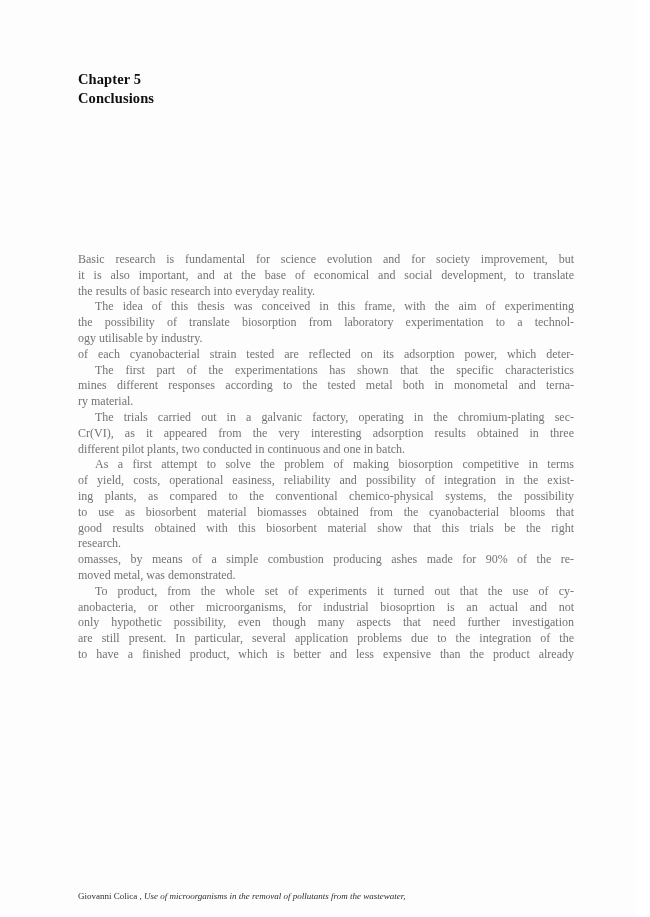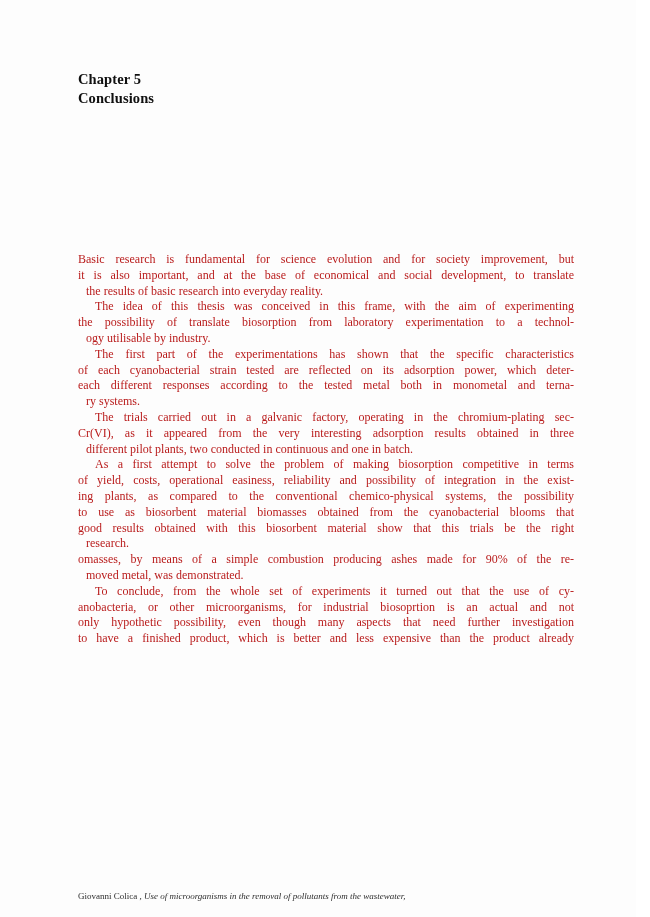--- a/index.html
+++ b/index.html
@@ -26,33 +26,32 @@
     color: #101010;
     letter-spacing: 0.1px;
   }
   .body-text {
     position: absolute;
     left: 78px;
     top: 252px;
     width: 496px;
     font-size: 12px;
     line-height: 15.8px;
-    color: #b91c1c;
+    color: #737373;
   }
   .para-line {
     text-align: justify;
     text-align-last: justify;
     height: 15.8px;
     overflow: hidden;
     white-space: normal;
   }
   .para-line.last-line {
     text-align: left;
     text-align-last: left;
-    margin-left: 8px;
   }
   .para-line.indent-line {
     padding-left: 17px;
   }
   .colophon {
     position: absolute;
     left: 78px;
     top: 859px;
     width: 500px;
     font-size: 9px;
@@ -79,46 +78,47 @@
         <div class="para-line">Basic research is fundamental for science evolution and for society improvement, but</div>
         <div class="para-line">it is also important, and at the base of economical and social development, to translate</div>
         <div class="para-line last-line">the results of basic research into everyday reality.</div>
       </div>
       <div class="paragraph">
         <div class="para-line indent-line">The idea of this thesis was conceived in this frame, with the aim of experimenting</div>
         <div class="para-line">the possibility of translate biosorption from laboratory experimentation to a technol-</div>
         <div class="para-line last-line">ogy utilisable by industry.</div>
       </div>
       <div class="paragraph">
+        <div class="para-line">of each cyanobacterial strain tested are reflected on its adsorption power, which deter-</div>
         <div class="para-line indent-line">The first part of the experimentations has shown that the specific characteristics</div>
-        <div class="para-line">of each cyanobacterial strain tested are reflected on its adsorption power, which deter-</div>
-        <div class="para-line">each different responses according to the tested metal both in monometal and terna-</div>
-        <div class="para-line last-line">ry systems.</div>
+        <div class="para-line">mines different responses according to the tested metal both in monometal and terna-</div>
+        <div class="para-line last-line">ry material.</div>
       </div>
       <div class="paragraph">
         <div class="para-line indent-line">The trials carried out in a galvanic factory, operating in the chromium-plating sec-</div>
         <div class="para-line">Cr(VI), as it appeared from the very interesting adsorption results obtained in three</div>
         <div class="para-line last-line">different pilot plants, two conducted in continuous and one in batch.</div>
       </div>
       <div class="paragraph">
         <div class="para-line indent-line">As a first attempt to solve the problem of making biosorption competitive in terms</div>
         <div class="para-line">of yield, costs, operational easiness, reliability and possibility of integration in the exist-</div>
         <div class="para-line">ing plants, as compared to the conventional chemico-physical systems, the possibility</div>
         <div class="para-line">to use as biosorbent material biomasses obtained from the cyanobacterial blooms that</div>
         <div class="para-line">good results obtained with this biosorbent material show that this trials be the right</div>
         <div class="para-line last-line">research.</div>
       </div>
       <div class="paragraph">
         <div class="para-line">omasses, by means of a simple combustion producing ashes made for 90% of the re-</div>
         <div class="para-line last-line">moved metal, was demonstrated.</div>
       </div>
       <div class="paragraph">
-        <div class="para-line indent-line">To conclude, from the whole set of experiments it turned out that the use of cy-</div>
+        <div class="para-line indent-line">To product, from the whole set of experiments it turned out that the use of cy-</div>
         <div class="para-line">anobacteria, or other microorganisms, for industrial biosoprtion is an actual and not</div>
         <div class="para-line">only hypothetic possibility, even though many aspects that need further investigation</div>
+        <div class="para-line">are still present. In particular, several application problems due to the integration of the</div>
         <div class="para-line">to have a finished product, which is better and less expensive than the product already</div>
       </div>
     </div>
 
   <div class="colophon">
     <div class="f-line"><span>Giovanni Colica , </span><span class="italic">Use of microorganisms in the removal of pollutants from the wastewater,</span></div>
     
   </div>
 
 </div>

